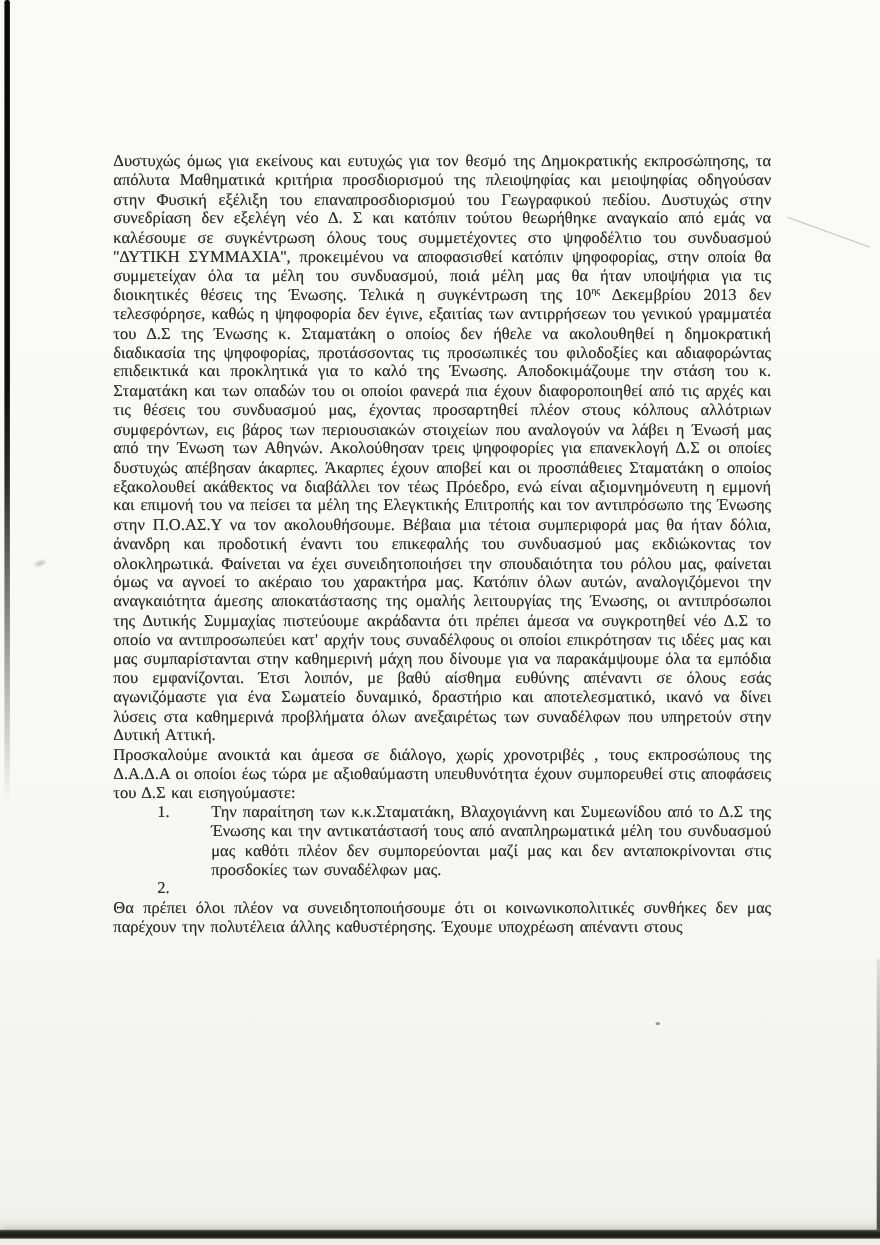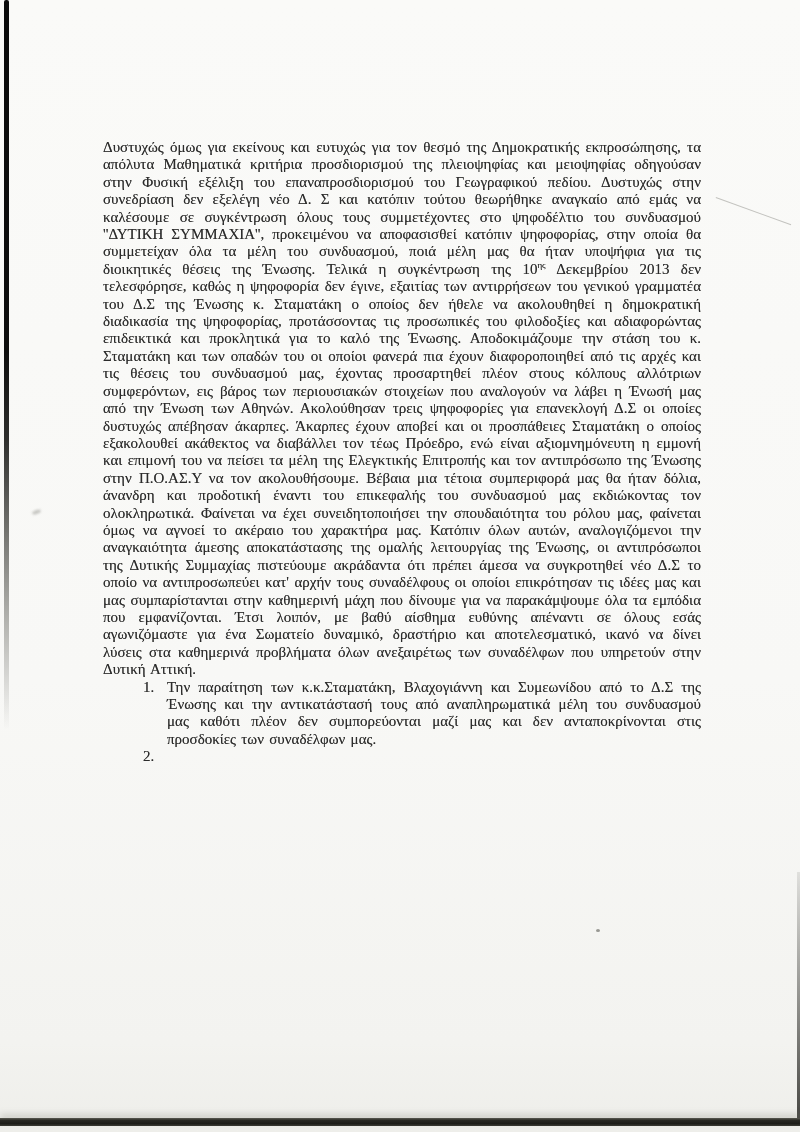--- a/index.html
+++ b/index.html
@@ -99,44 +99,47 @@
     display: flex;
     padding-left: 40px;
   }
   .list-item .num {
     width: 24px;
     flex-shrink: 0;
   }
   .list-item .item-text {
     flex: 1;
     text-align: justify;
+    margin-left: 25px;
   }
 </style>
 </head>
 <body>
 
 <div class="page">
 
   <div class="left-edge-line"></div>
   <div class="right-edge-line"></div>
   <div class="bottom-band"></div>
   <div class="scratch"></div>
   <div class="smudge-1"></div>
   <div class="smudge-2"></div>
 
   <div class="text-block">
 
     <p><span>Δυστυχώς όμως για εκείνους και ευτυχώς για τον θεσμό της Δημοκρατικής εκπροσώπησης, τα απόλυτα Μαθηματικά κριτήρια προσδιορισμού της πλειοψηφίας και μειοψηφίας οδηγούσαν στην Φυσική εξέλιξη του επαναπροσδιορισμού του Γεωγραφικού πεδίου. Δυστυχώς  στην συνεδρίαση δεν εξελέγη νέο Δ. Σ και κατόπιν τούτου θεωρήθηκε αναγκαίο από  εμάς  να καλέσουμε σε συγκέντρωση όλους τους συμμετέχοντες στο ψηφοδέλτιο του συνδυασμού ''ΔΥΤΙΚΗ ΣΥΜΜΑΧΙΑ'', προκειμένου να αποφασισθεί κατόπιν ψηφοφορίας, στην οποία θα συμμετείχαν όλα τα μέλη του συνδυασμού, ποιά μέλη μας θα ήταν υποψήφια για τις διοικητικές θέσεις της Ένωσης. Τελικά η συγκέντρωση της 10</span><sup class="sup">ης</sup><span> Δεκεμβρίου 2013 δεν τελεσφόρησε, καθώς  η ψηφοφορία δεν έγινε, εξαιτίας των αντιρρήσεων  του γενικού γραμματέα του Δ.Σ της Ένωσης  κ. Σταματάκη ο οποίος δεν ήθελε να ακολουθηθεί η δημοκρατική διαδικασία της ψηφοφορίας, προτάσσοντας  τις προσωπικές του φιλοδοξίες και αδιαφορώντας επιδεικτικά και προκλητικά για το καλό της Ένωσης. Αποδοκιμάζουμε την στάση του κ. Σταματάκη και των οπαδών του οι οποίοι φανερά πια έχουν διαφοροποιηθεί από τις αρχές και τις θέσεις του συνδυασμού μας, έχοντας προσαρτηθεί πλέον στους κόλπους αλλότριων συμφερόντων, εις βάρος των περιουσιακών στοιχείων που αναλογούν να λάβει η Ένωσή μας από την Ένωση των Αθηνών. Ακολούθησαν  τρεις ψηφοφορίες για επανεκλογή Δ.Σ οι οποίες δυστυχώς απέβησαν άκαρπες. Άκαρπες έχουν αποβεί και οι προσπάθειες Σταματάκη ο οποίος εξακολουθεί ακάθεκτος να διαβάλλει τον τέως Πρόεδρο, ενώ είναι αξιομνημόνευτη η εμμονή και επιμονή του να πείσει τα μέλη της Ελεγκτικής Επιτροπής και τον αντιπρόσωπο της Ένωσης στην Π.Ο.ΑΣ.Υ να τον ακολουθήσουμε. Βέβαια μια τέτοια συμπεριφορά μας θα ήταν δόλια, άνανδρη και προδοτική έναντι του επικεφαλής του συνδυασμού μας εκδιώκοντας τον ολοκληρωτικά. Φαίνεται να έχει συνειδητοποιήσει την σπουδαιότητα του ρόλου μας, φαίνεται όμως να αγνοεί το ακέραιο του χαρακτήρα μας. Κατόπιν όλων αυτών, αναλογιζόμενοι την αναγκαιότητα άμεσης αποκατάστασης της ομαλής λειτουργίας της Ένωσης, οι αντιπρόσωποι της Δυτικής Συμμαχίας πιστεύουμε ακράδαντα ότι πρέπει άμεσα να συγκροτηθεί νέο Δ.Σ το οποίο να αντιπροσωπεύει κατ' αρχήν τους συναδέλφους οι οποίοι επικρότησαν τις ιδέες μας και μας συμπαρίστανται στην καθημερινή μάχη που δίνουμε για να παρακάμψουμε όλα τα εμπόδια που εμφανίζονται. Έτσι λοιπόν, με βαθύ αίσθημα ευθύνης απέναντι σε όλους εσάς αγωνιζόμαστε για ένα Σωματείο δυναμικό, δραστήριο και αποτελεσματικό, ικανό να δίνει λύσεις στα καθημερινά προβλήματα όλων ανεξαιρέτως των συναδέλφων που υπηρετούν στην Δυτική Αττική.</span></p>
 
+    <p>Προσκαλούμε ανοικτά και άμεσα σε διάλογο, χωρίς χρονοτριβές , τους εκπροσώπους της Δ.Α.Δ.Α οι οποίοι έως τώρα με αξιοθαύμαστη υπευθυνότητα έχουν συμπορευθεί στις αποφάσεις του Δ.Σ και εισηγούμαστε:</p>
 
     <div class="list">
       <div class="list-item">
         <span class="num">1.</span>
         <span class="item-text">Την παραίτηση των κ.κ.Σταματάκη, Βλαχογιάννη και Συμεωνίδου από το Δ.Σ της Ένωσης   και  την  αντικατάστασή  τους  από  αναπληρωματικά  μέλη  του συνδυασμού μας καθότι πλέον δεν συμπορεύονται μαζί μας και δεν ανταποκρίνονται στις προσδοκίες των συναδέλφων μας.</span>
       </div>
       <div class="list-item">
         <span class="num">2.</span>
       </div>
     </div>
 
+    <p>Θα πρέπει όλοι πλέον να συνειδητοποιήσουμε ότι οι κοινωνικοπολιτικές συνθήκες δεν μας παρέχουν την πολυτέλεια άλλης καθυστέρησης. Έχουμε υποχρέωση απέναντι στους</p>
 
   </div>
 </div>
 
 </body></html>

